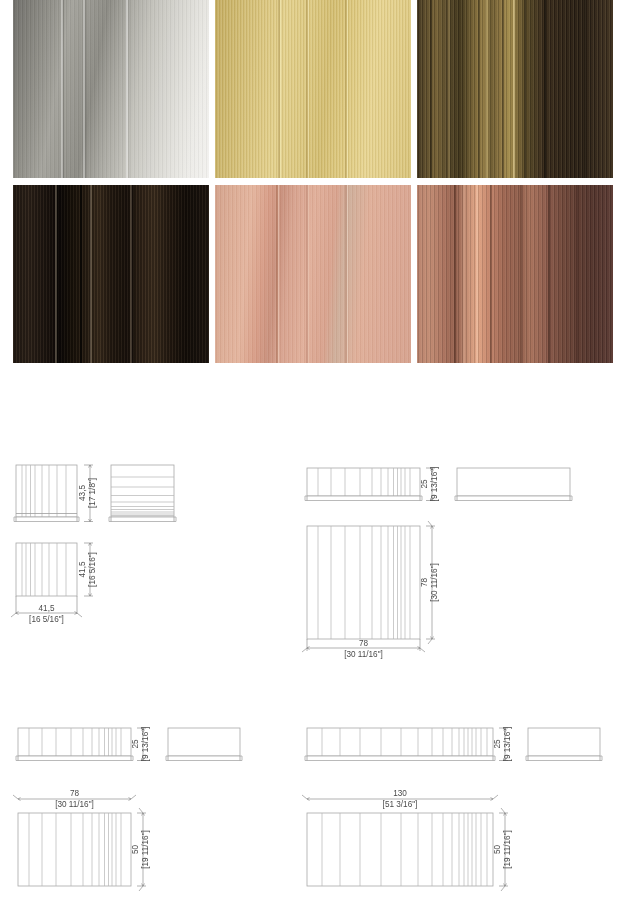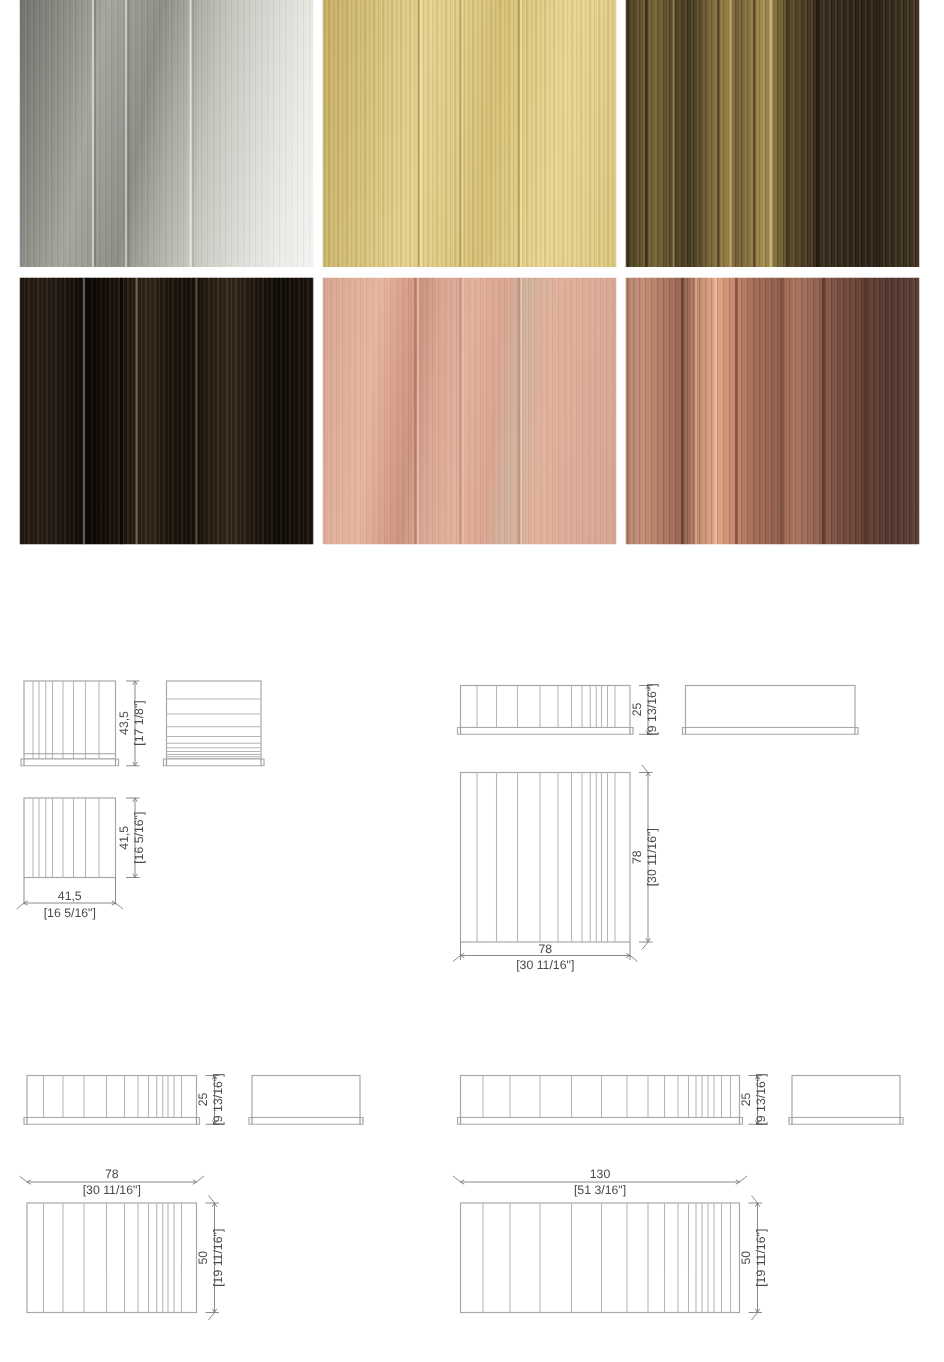--- a/index.html
+++ b/index.html
@@ -125,21 +125,21 @@
   .sw-darkcopper .grain{
     background-image:repeating-linear-gradient(90deg,
       rgba(255,225,200,.12) 0px,rgba(255,225,200,.12) 1px,
       rgba(0,0,0,.14) 1px,rgba(0,0,0,.14) 2px,
       rgba(255,210,180,.05) 2px,rgba(255,210,180,.05) 4px);
     opacity:.85;
   }
 
   
   #drawings{
-    position:absolute;left:0;top:432px;
+    position:absolute;left:0;top:443px;
     width:605px;height:453px;
   }
   #drawings svg{display:block;}
 </style>
 </head>
 <body>
 
 <div id="swatch-grid">
 
   <div class="swatch-row">

